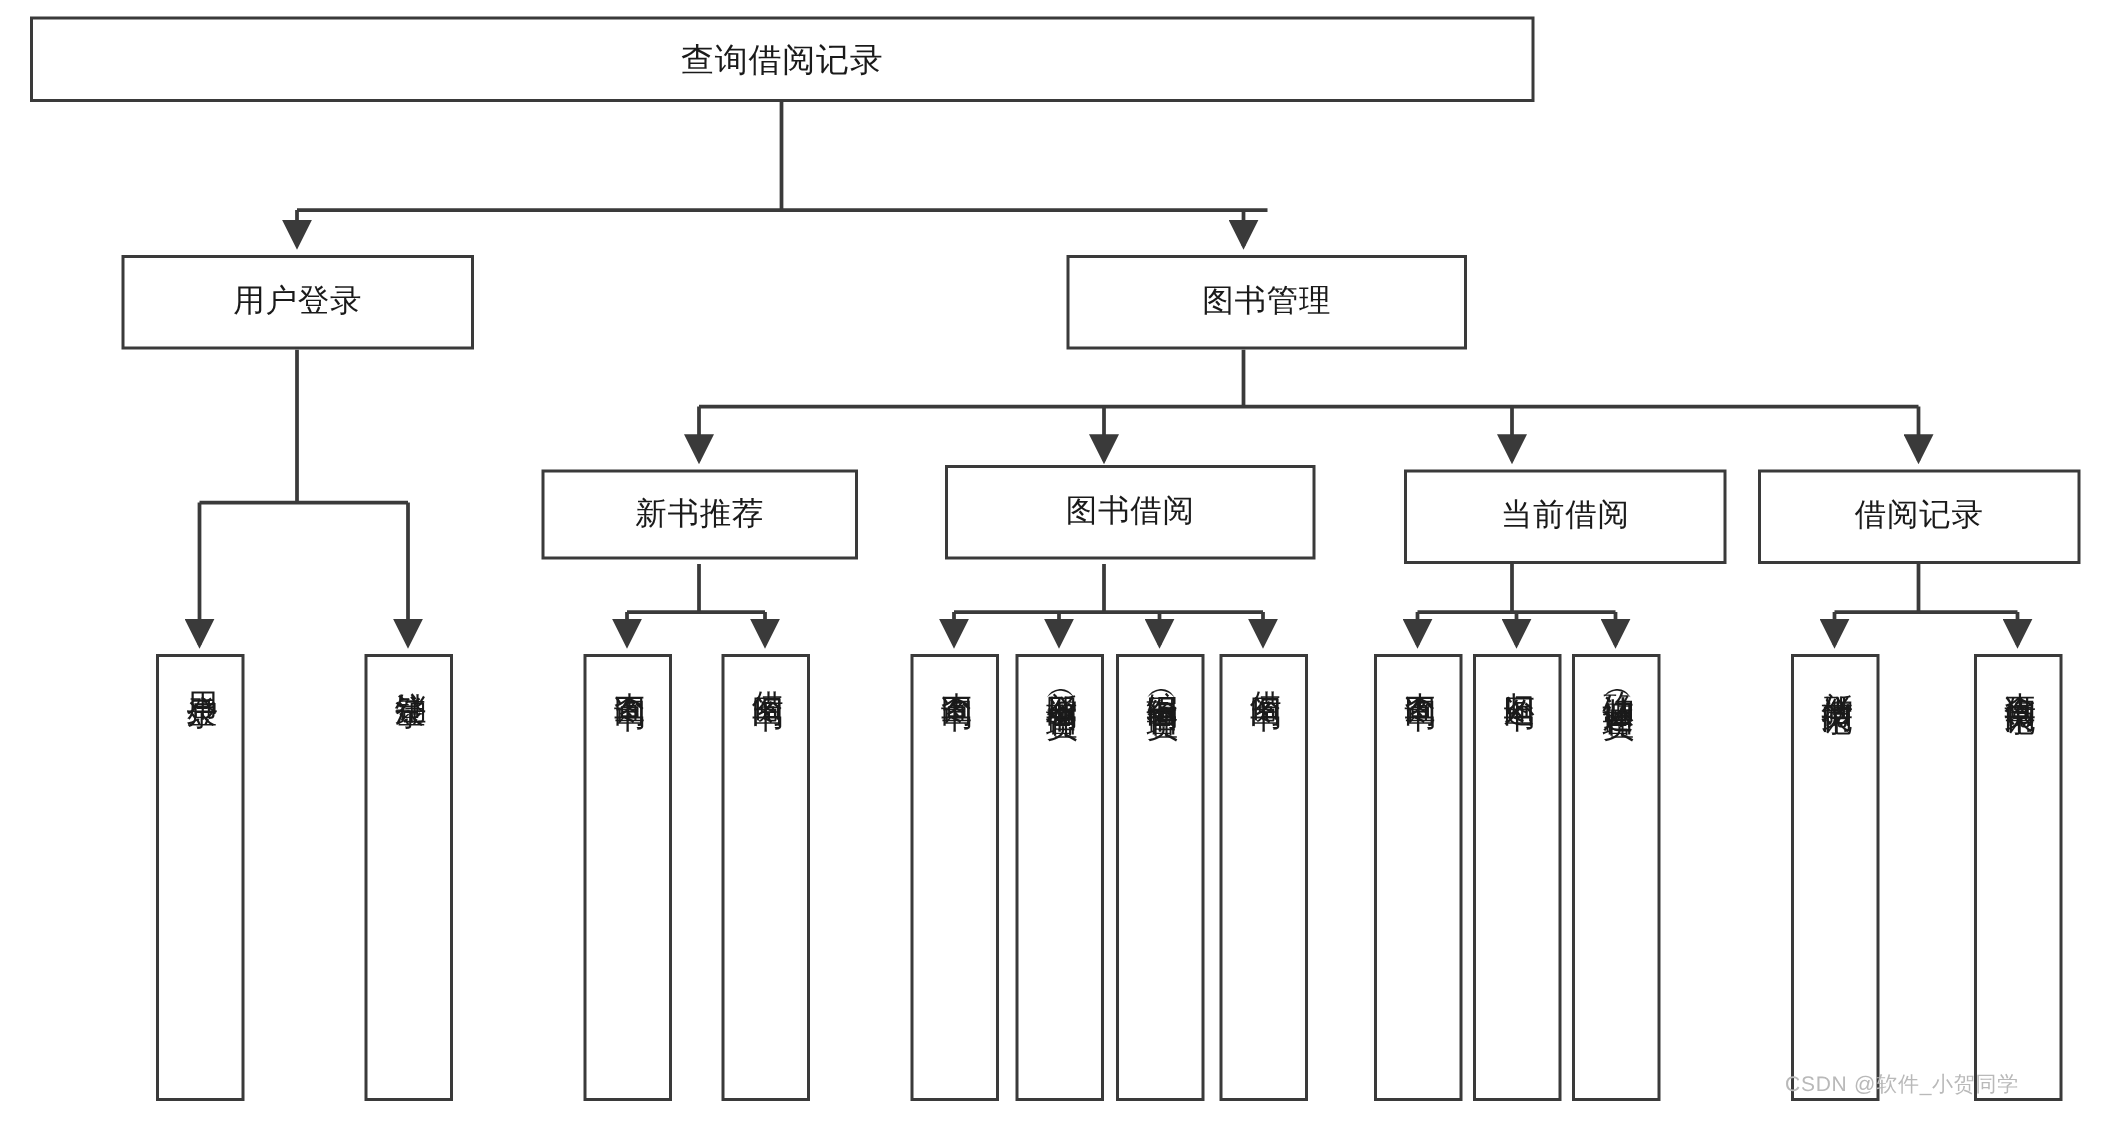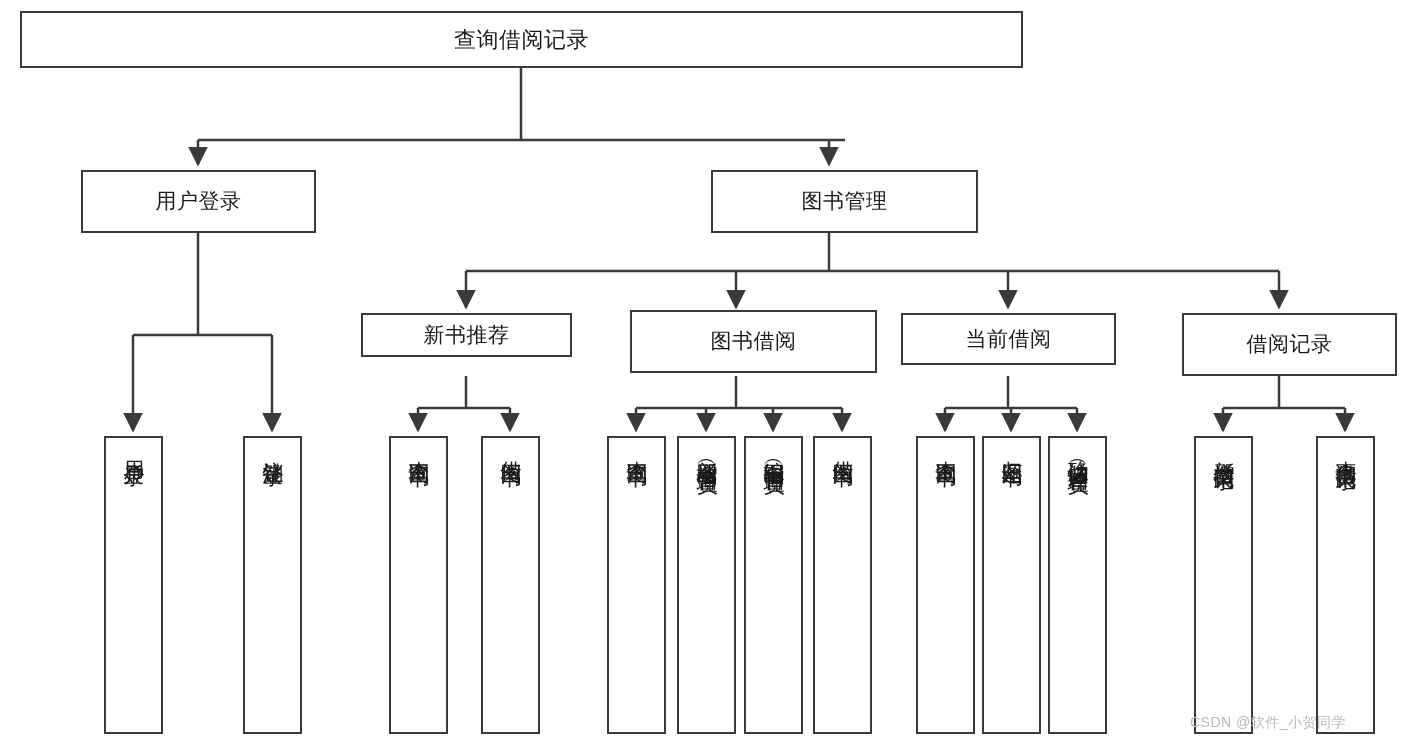--- a/index.html
+++ b/index.html
@@ -127,30 +127,30 @@
     <span class="lbl">查询借阅记录</span>
   </div>
 
   <div class="node" style="left:81px; top:170px; width:235px; height:63px;">
     <span class="lbl">用户登录</span>
   </div>
   <div class="node" style="left:711px; top:170px; width:267px; height:63px;">
     <span class="lbl">图书管理</span>
   </div>
 
-  <div class="node" style="left:361px; top:313px; width:211px; height:44px;">
+  <div class="node" style="left:361px; top:313px; width:211px; height:60px;">
     <span class="lbl">新书推荐</span>
   </div>
   <div class="node" style="left:630px; top:310px; width:247px; height:63px;">
     <span class="lbl">图书借阅</span>
   </div>
-  <div class="node" style="left:901px; top:313px; width:215px; height:52px;">
+  <div class="node" style="left:936px; top:313px; width:215px; height:63px;">
     <span class="lbl">当前借阅</span>
   </div>
-  <div class="node" style="left:1172px; top:313px; width:215px; height:63px;margin-left:10px;">
+  <div class="node" style="left:1172px; top:313px; width:215px; height:63px;">
     <span class="lbl">借阅记录</span>
   </div>
 
   <div class="node vert" style="left:104px; top:436px; width:59px; height:298px;">
     <span class="lbl">用户登录</span>
   </div>
   <div class="node vert" style="left:243px; top:436px; width:59px; height:298px;">
     <span class="lbl">注销登录</span>
   </div>
 

